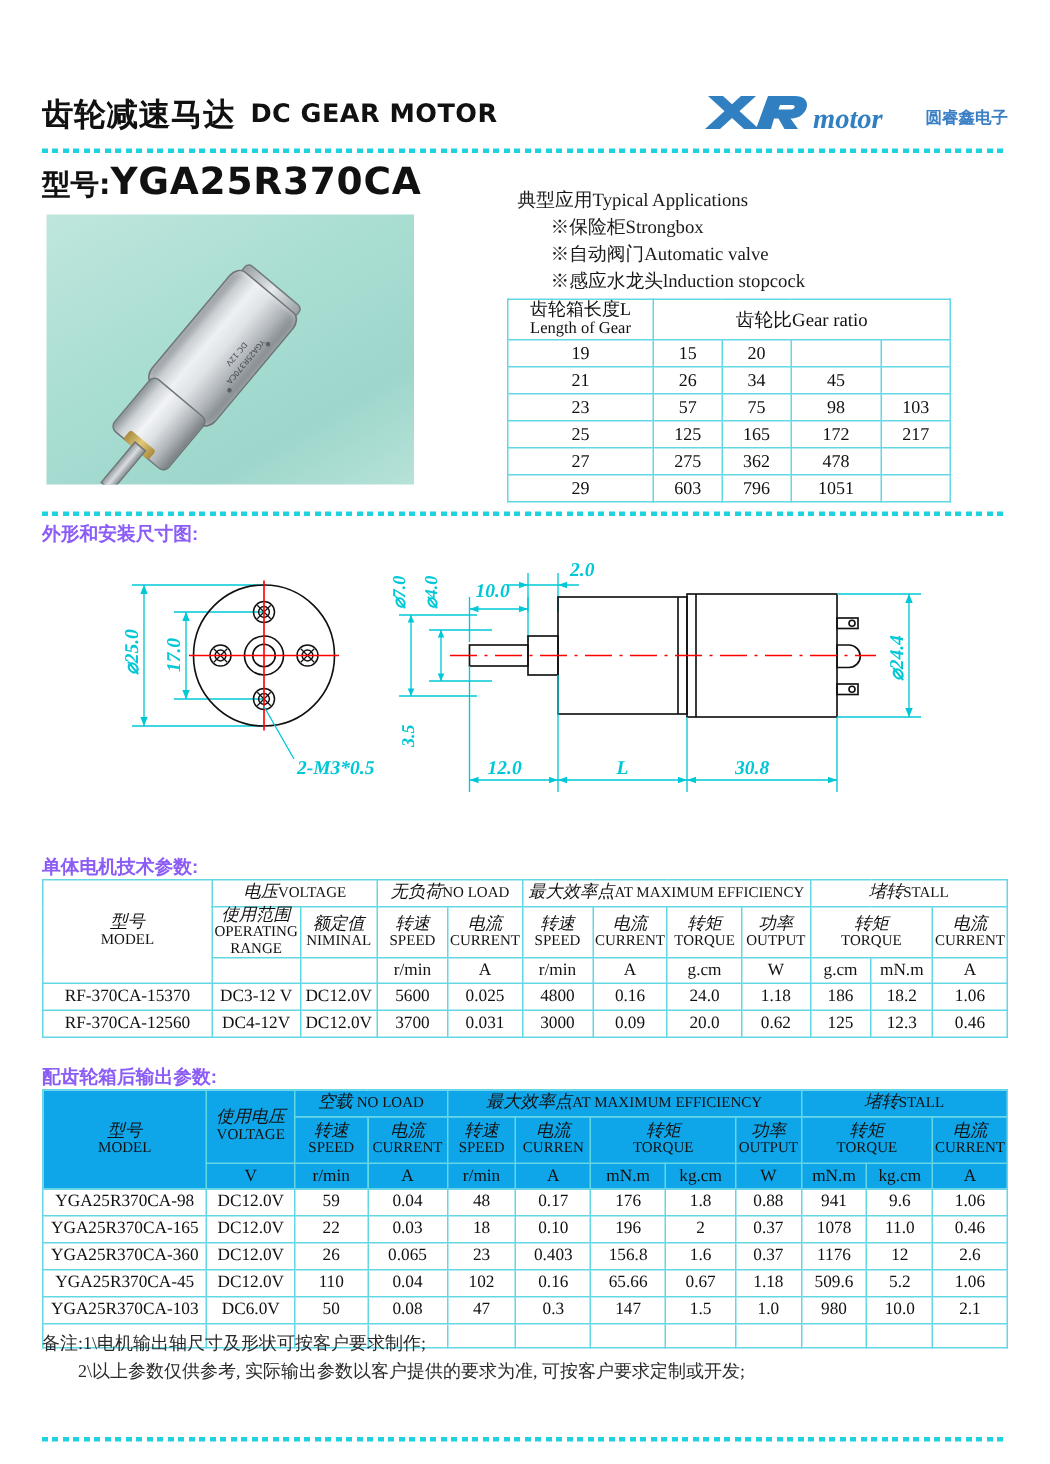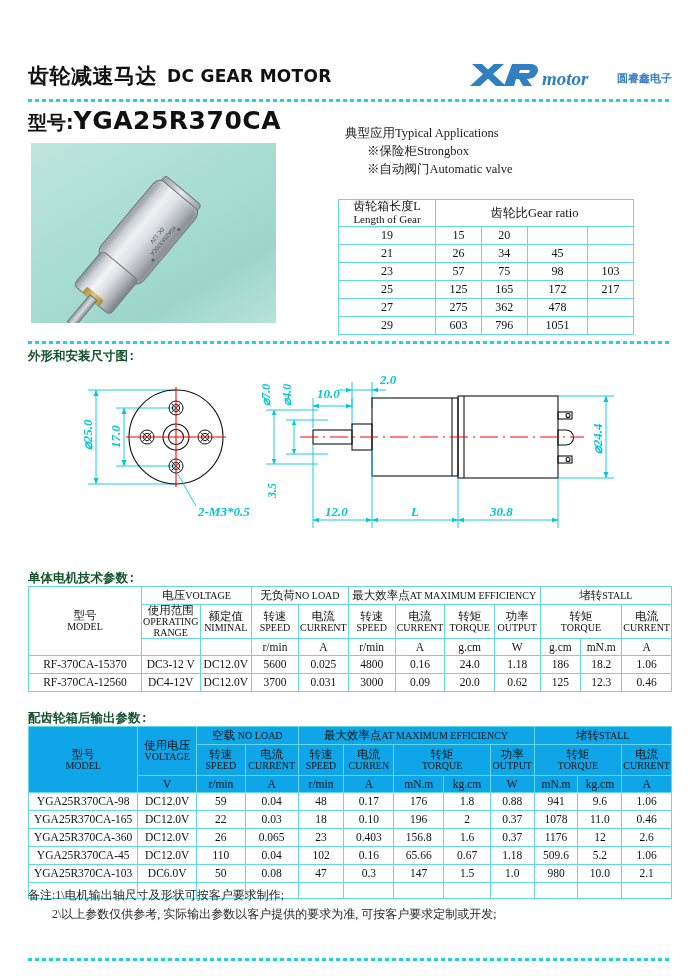--- a/index.html
+++ b/index.html
@@ -196,24 +196,24 @@
     position: absolute;
     left: 28px; top: 368px;
     width: 644px; height: 175px;
   }
   .drawing svg { display: block; }
 
   
   .sec-title {
     position: absolute;
     left: 28px;
-    font-family: Liberation Mono, monospace;
+    font-family: Liberation Sans, sans-serif;
     font-size: 12.5px;
     font-weight: bold;
-    color: #14532d;
+    color: #8b5cf6;
   }
   .sec-title.t1 { top: 570px; }
   .sec-title.t2 { top: 710px; }
 
   table.spec {
     position: absolute;
     left: 28px;
     width: 644px;
     border-collapse: collapse;
     font-family: "Liberation Serif", serif;
@@ -227,21 +227,21 @@
     vertical-align: middle;
     font-weight: normal;
     padding: 0 1px;
     line-height: 11px;
   }
   table.spec .grp { font-size: 11.5px; height: 17px; }
   table.spec .sub { font-size: 11px; height: 30px; }
   table.spec .unit { font-size: 11.5px; height: 16px; }
   table.spec .val { font-size: 11.5px; height: 17px; }
   table.spec .model-cell { font-size: 11.5px; }
-  .cn { font-size: 11.5px; }
+  .cn { font-size: 11.5px; font-style: italic; }
   .en { font-size: 10px; }
   table.spec.s2 .hdr-bg { background: #0ea5e9; }
   table.spec.s2 .val { height: 17px; }
   .empty-row td { height: 15px; }
 
   
   .notes {
     position: absolute;
     left: 28px; top: 886px;
     width: 644px;
@@ -292,20 +292,21 @@
       <div class="m-dot" style="left:74px; top:30px;"></div>
       <div class="m-dot" style="left:74px; top:70px;"></div>
       <div class="m-label">YGA25R370CA<br>DC 12V</div>
     </div>
   </div>
 
   <div class="apps">
     <div class="apps-title">典型应用Typical Applications</div>
     <div class="apps-item">※保险柜Strongbox</div>
     <div class="apps-item">※自动阀门Automatic valve</div>
+    <div class="apps-item">※感应水龙头lnduction stopcock</div>
   </div>
 
   <table class="gr-table">
     <tbody>
         <tr>
       <td class="gr-head-l" rowspan="1">
         <div class="c">齿轮箱长度L</div>
         <div class="e">Length of Gear</div>
       </td>
       <td class="gr-head-r" colspan="4">齿轮比Gear ratio</td>

